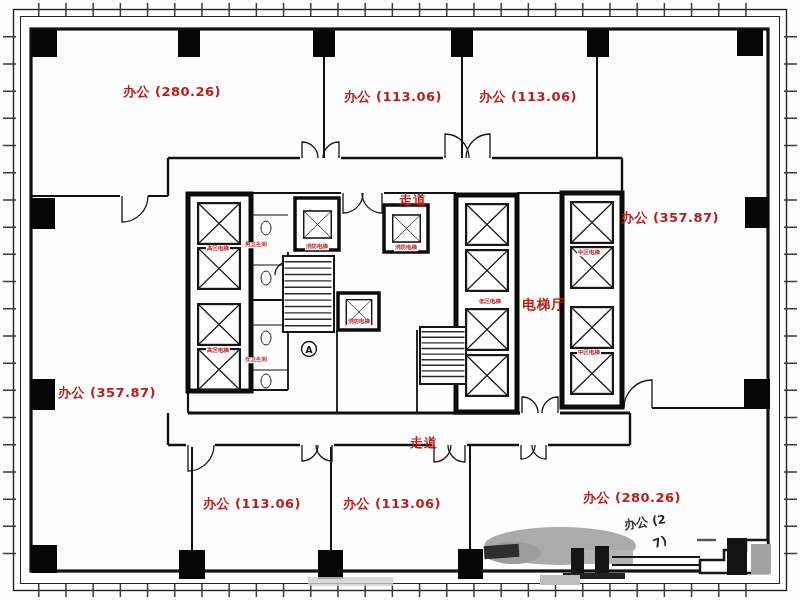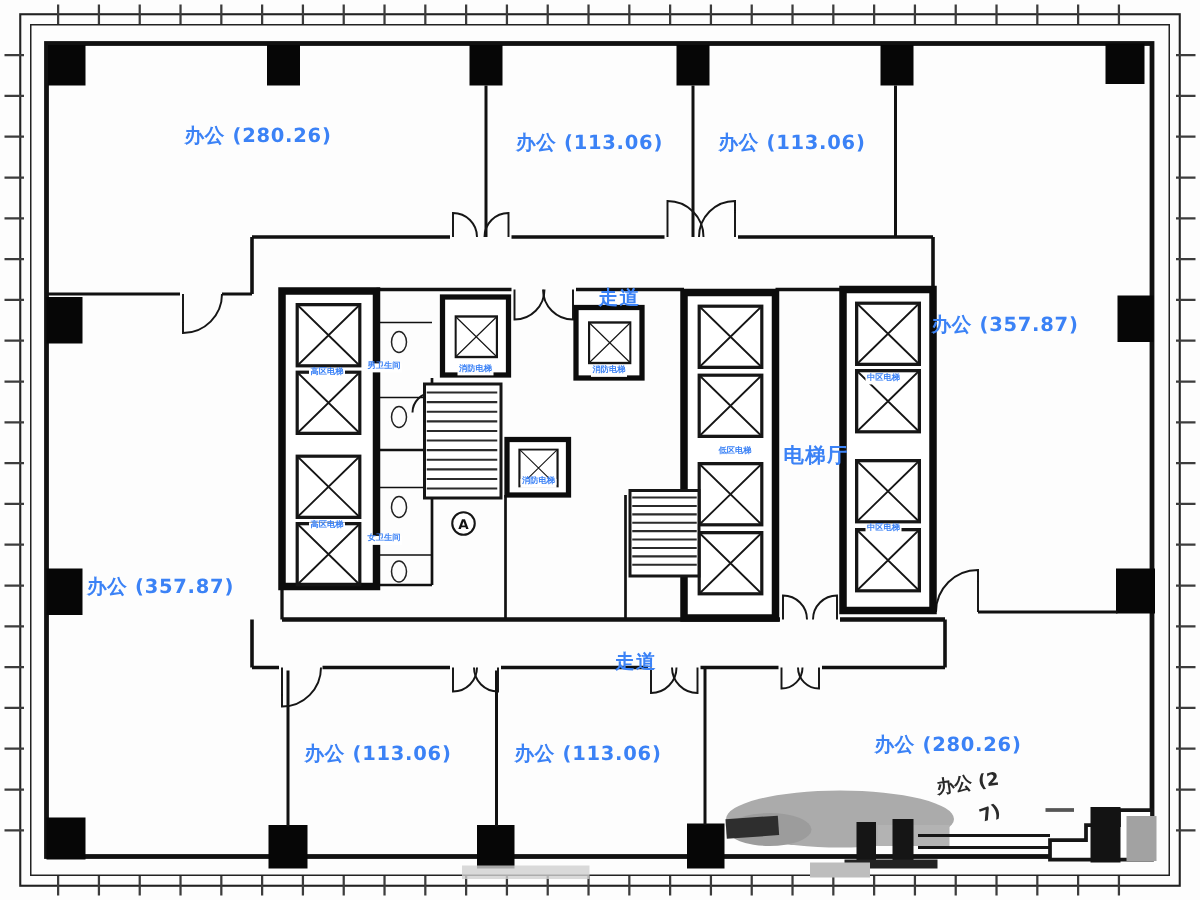--- a/index.html
+++ b/index.html
@@ -1,20 +1,20 @@
 <!DOCTYPE html>
 <html><head>
 <meta charset="utf-8">
 <style>
   html,body{margin:0;padding:0;background:#fff;}
   #stage{position:relative;width:800px;height:600px;background:#fdfdfd;overflow:hidden;
          font-family:"DejaVu Sans","Liberation Sans",sans-serif;}
   #plan-svg{position:absolute;left:0;top:0;}
   .lbl{position:absolute;transform:translate(-50%,-50%);white-space:nowrap;
-       color:#3b82f6;font-weight:700;line-height:1;}
+       color:#b91c1c;font-weight:700;line-height:1;}
   .room{font-size:13px;letter-spacing:0.5px;}
   .corridor{font-size:13px;letter-spacing:1px;margin-top:13px;}
   .hall{font-size:13.5px;letter-spacing:1px;padding-left:12px;}
   .tiny{font-size:5.5px;font-weight:700;background:#ffffff;padding:0 1px;}
   .partial{font-size:12px;color:#2a2a2a;}
   .rot8{transform:translate(-50%,-50%) rotate(-8deg);}
   .rot20{transform:translate(-50%,-50%) rotate(-20deg);}
 </style>
 </head>
 <body>

